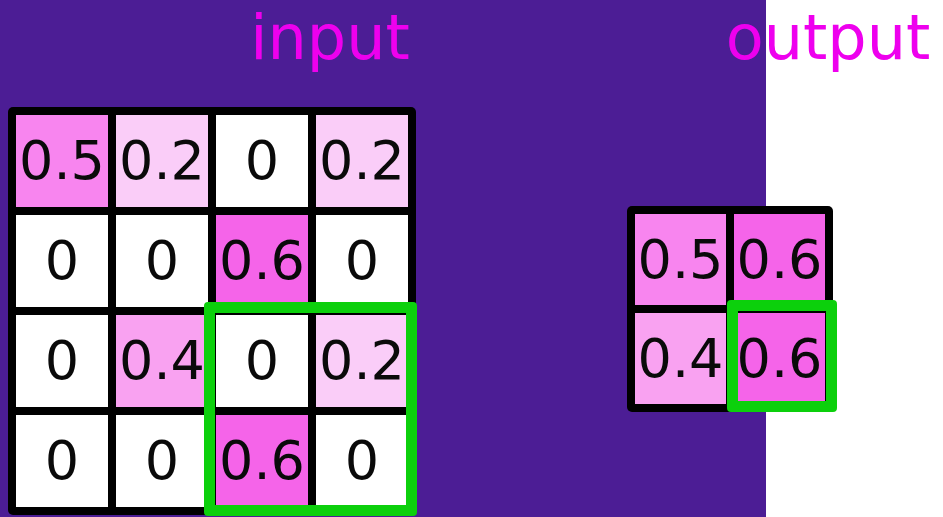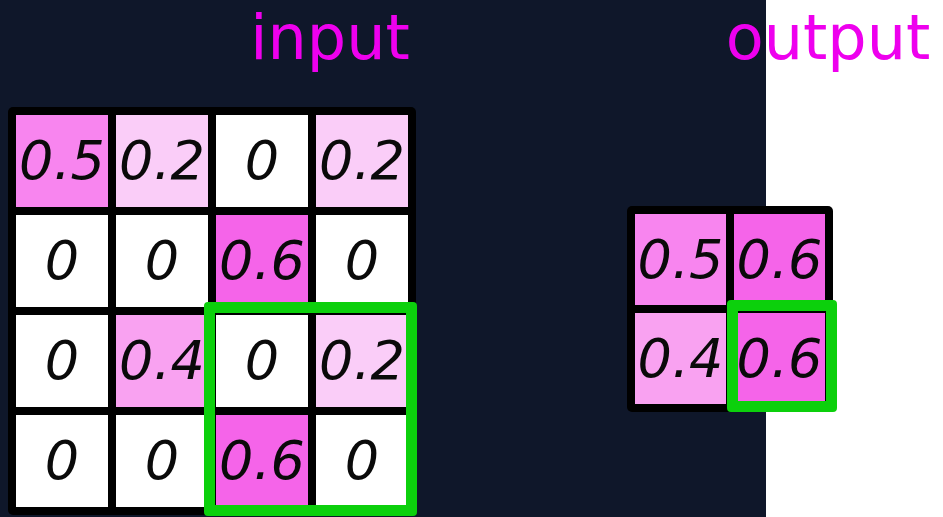--- a/index.html
+++ b/index.html
@@ -8,21 +8,21 @@
     background: #ffffff;
     width: 943px;
     height: 517px;
     overflow: hidden;
     font-family: "DejaVu Sans", sans-serif;
   }
   .stage {
     position: relative;
     width: 766px;
     height: 517px;
-    background: #0f172a;
+    background: #4c1d95;
   }
   .grid-title {
     position: absolute;
     top: -4px;
     transform: translateX(-50%);
     font-size: 62px;
     line-height: 84px;
     font-weight: 400;
     white-space: nowrap;
   }
@@ -51,21 +51,20 @@
     grid-template-rows: repeat(2, 91px);
   }
   .cell {
     display: flex;
     align-items: center;
     justify-content: center;
     font-size: 54px;
     color: #0a0a0a;
     background: #ffffff;
     line-height: 1;
-    font-style: italic;
   }
   .highlight-box {
     position: absolute;
     border-style: solid;
     border-width: 11px;
     border-radius: 4px;
     background: transparent;
     pointer-events: none;
     box-sizing: border-box;
   }

